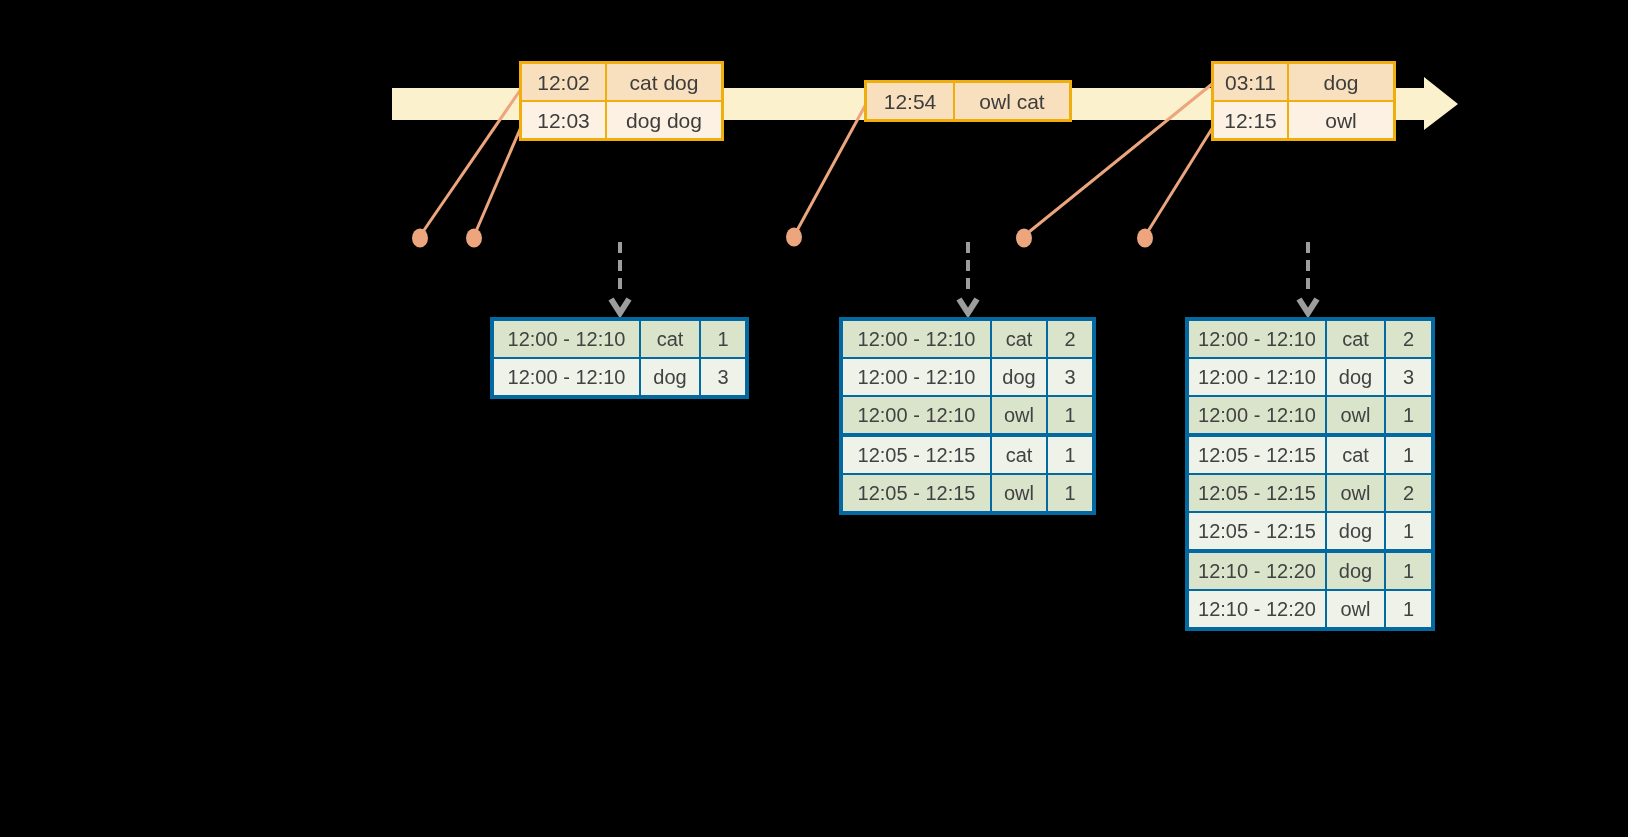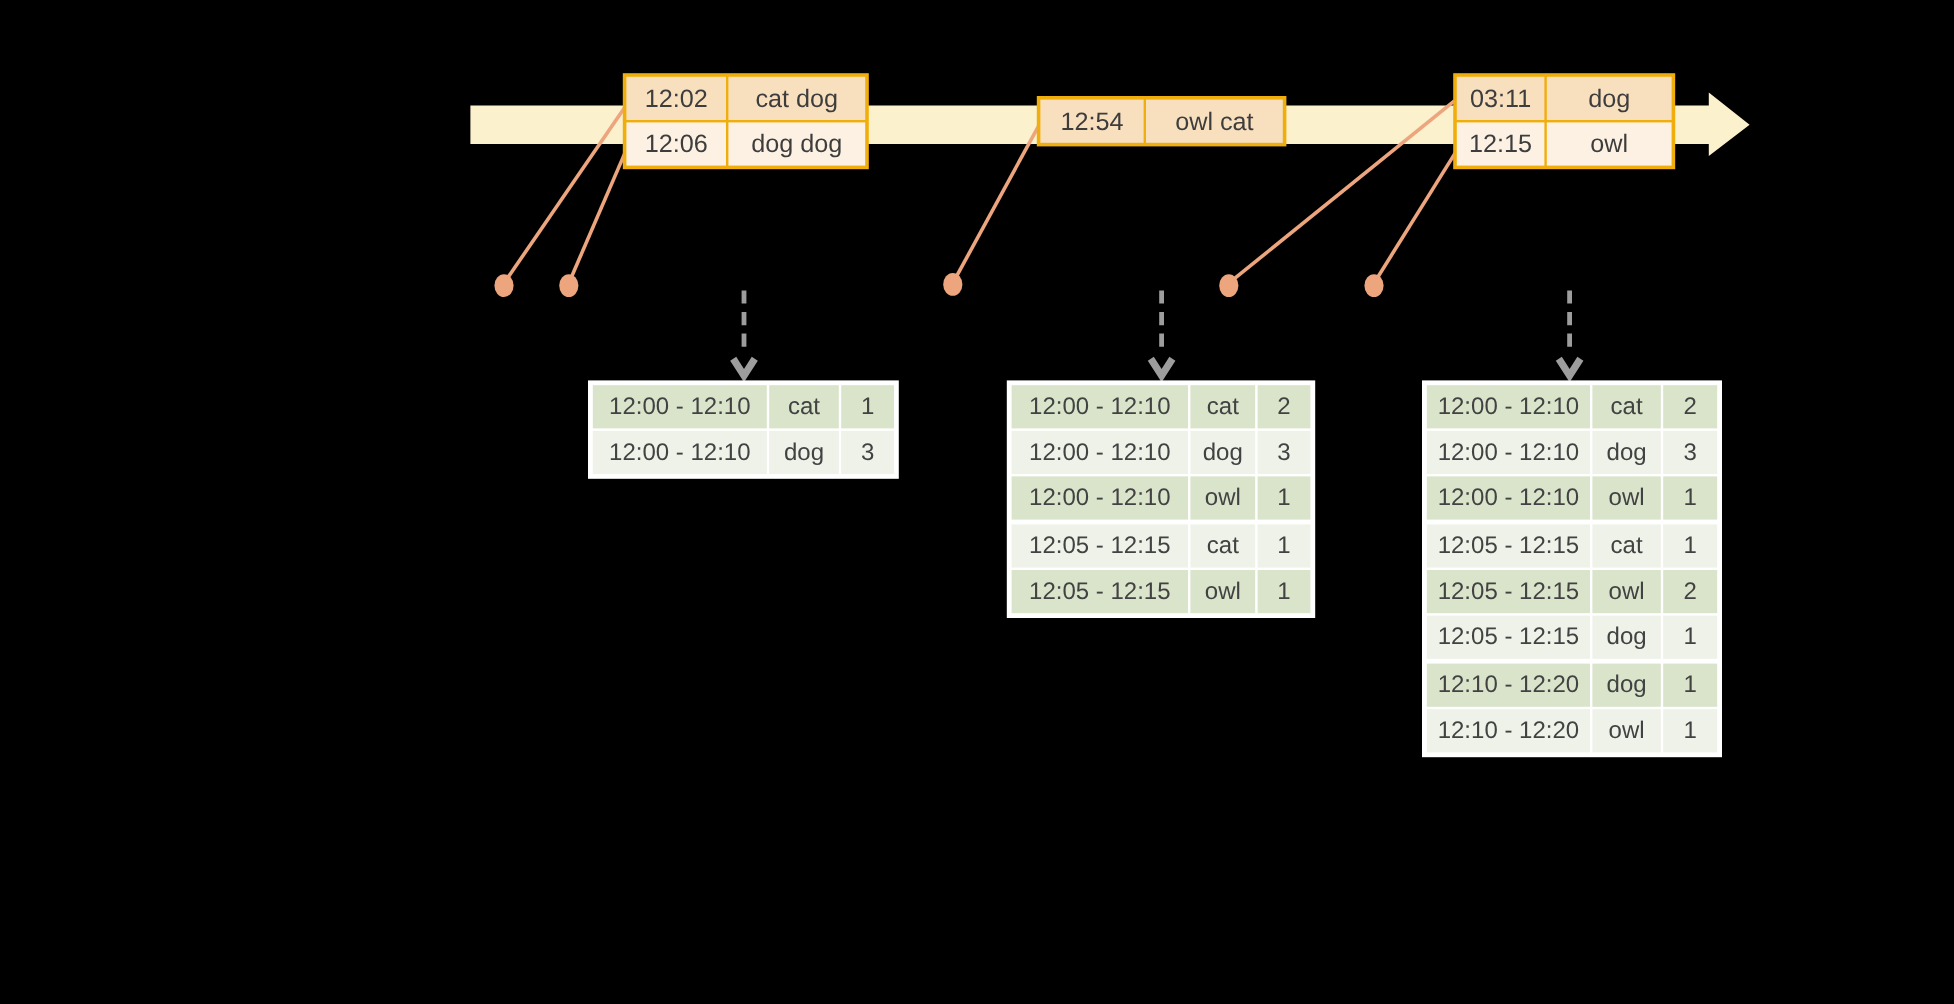--- a/index.html
+++ b/index.html
@@ -28,21 +28,21 @@
   .ecell{
     display:flex;align-items:center;justify-content:center;
     font-size:21px;color:#3D3D3D;line-height:1;
   }
   .e-dark{background:#F8DFBE;}
   .e-light{background:#FCF1E2;}
 
   
   .rtable{
     position:absolute;
-    background:#ffffff;
+    background:#0369a1;
     padding:4px;
     display:flex;flex-direction:column;gap:4px;
     box-sizing:content-box;
   }
   .rgroup{display:grid;gap:2px;grid-auto-rows:36px;}
   #rt1{left:490px;top:317px;}
   #rt2{left:839px;top:317px;}
   #rt3{left:1185px;top:317px;}
   #rt1 .rgroup{grid-template-columns:145px 58px 44px;}
   #rt2 .rgroup{grid-template-columns:147px 54px 44px;}
@@ -85,21 +85,21 @@
     </g>
     <g>
       <line x1="1308" y1="242" x2="1308" y2="296" stroke="#9D9D9D" stroke-width="4" stroke-dasharray="11 7"></line>
       <path d="M1299 299 L1308 313 L1317 299" fill="none" stroke="#9D9D9D" stroke-width="6"></path>
     </g>
   </svg>
 
   <div class="etable" id="etA">
     <div class="ecell e-dark">12:02</div>
     <div class="ecell e-dark">cat dog</div>
-    <div class="ecell e-light">12:06</div>
+    <div class="ecell e-light">12:03</div>
     <div class="ecell e-light">dog dog</div>
   </div>
 
   <div class="etable" id="etB">
     <div class="ecell e-dark">12:54</div>
     <div class="ecell e-dark">owl cat</div>
   </div>
 
   <div class="etable" id="etC">
     <div class="ecell e-dark">03:11</div>

